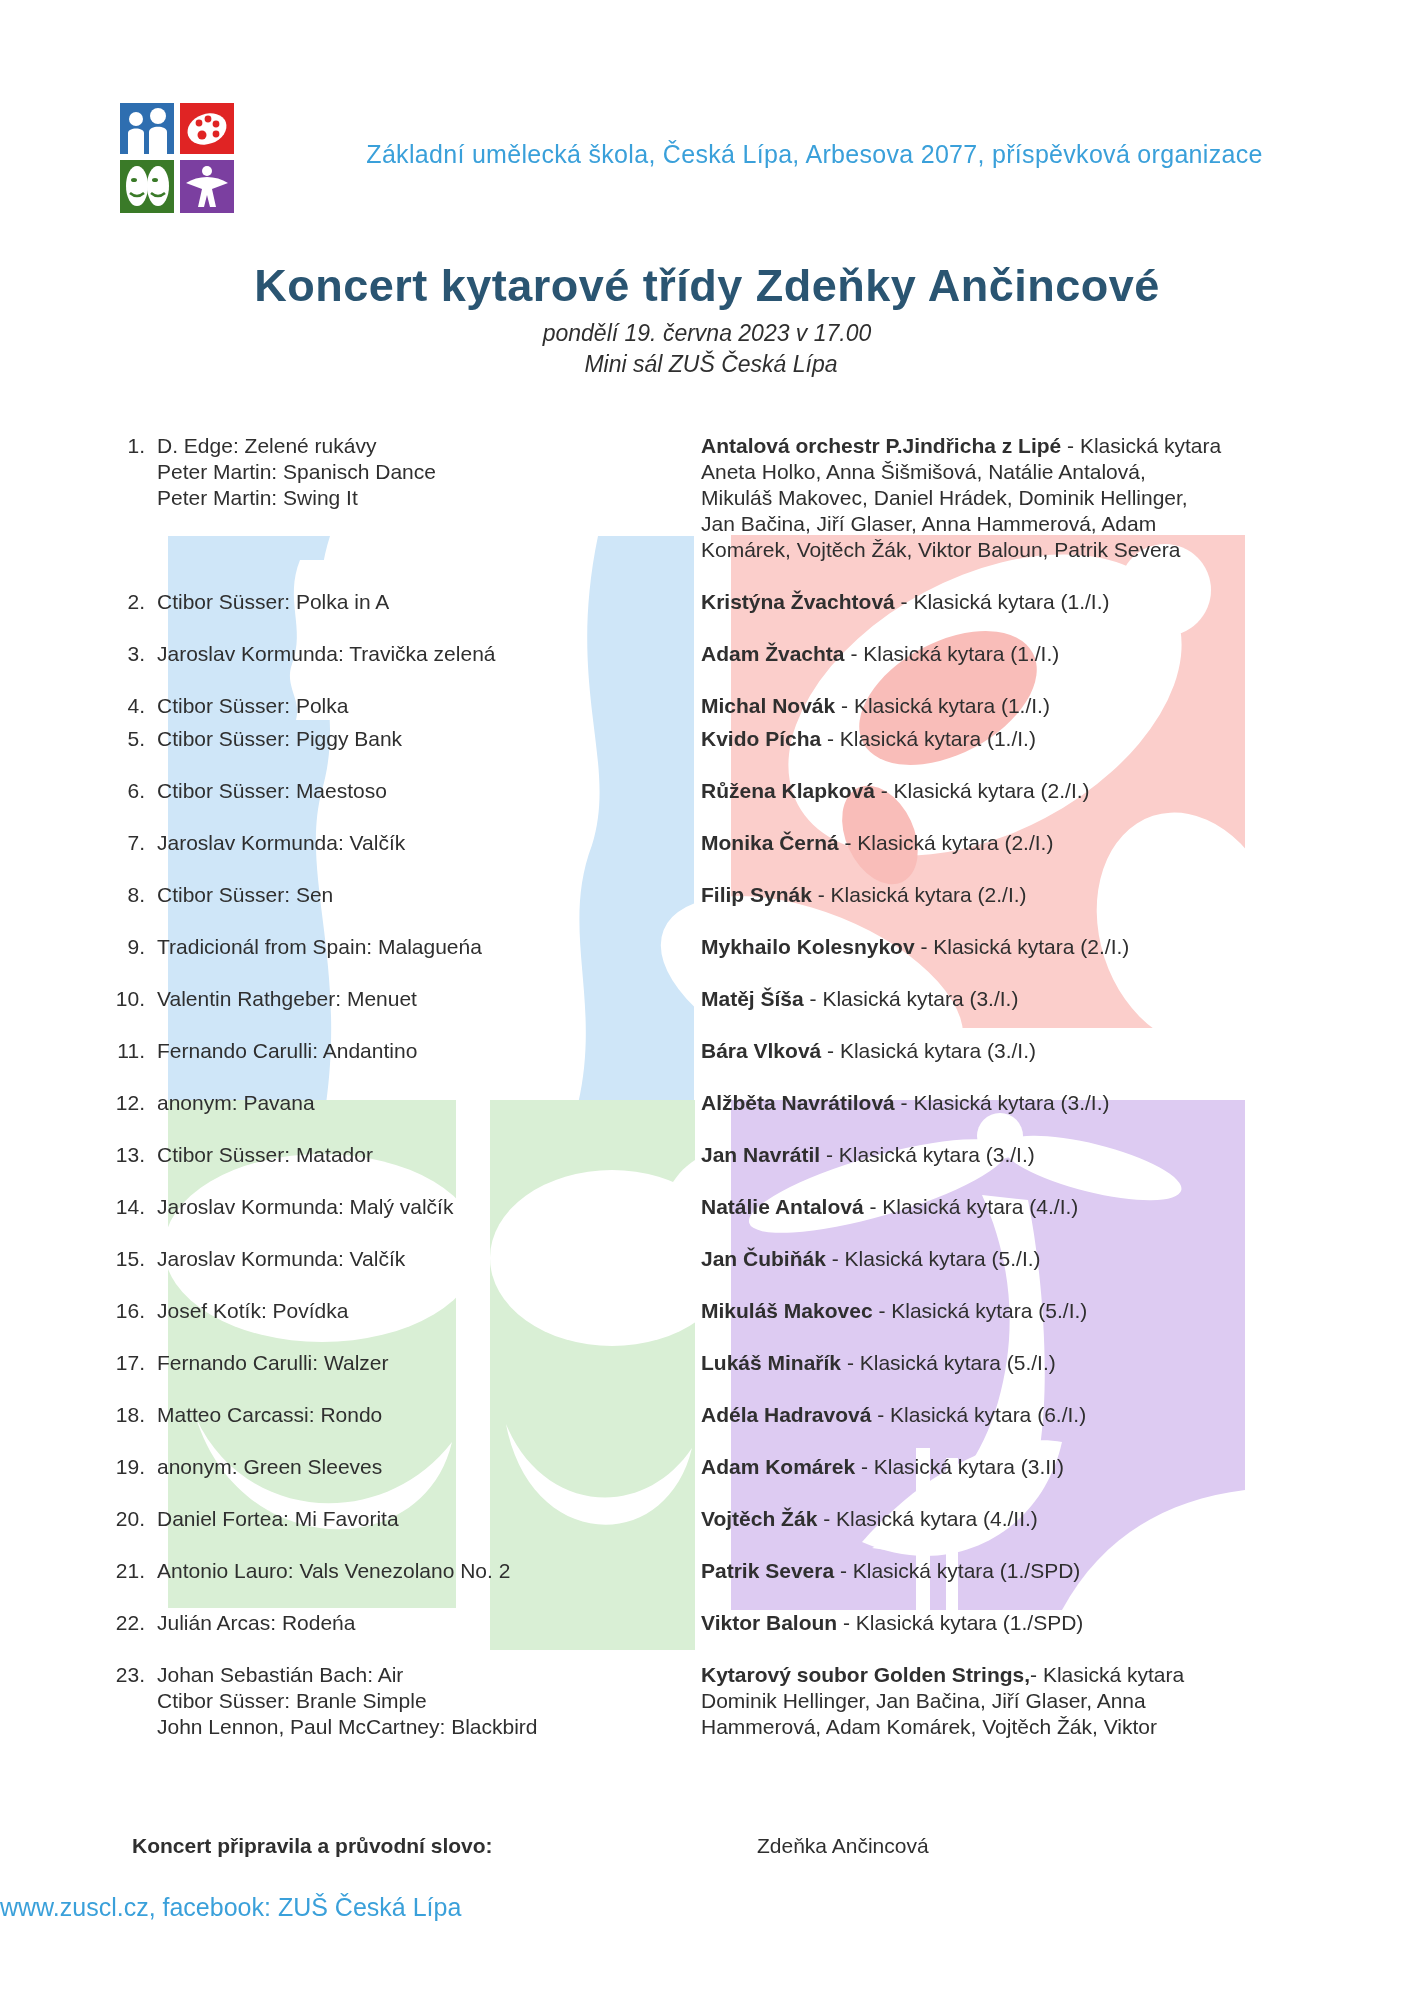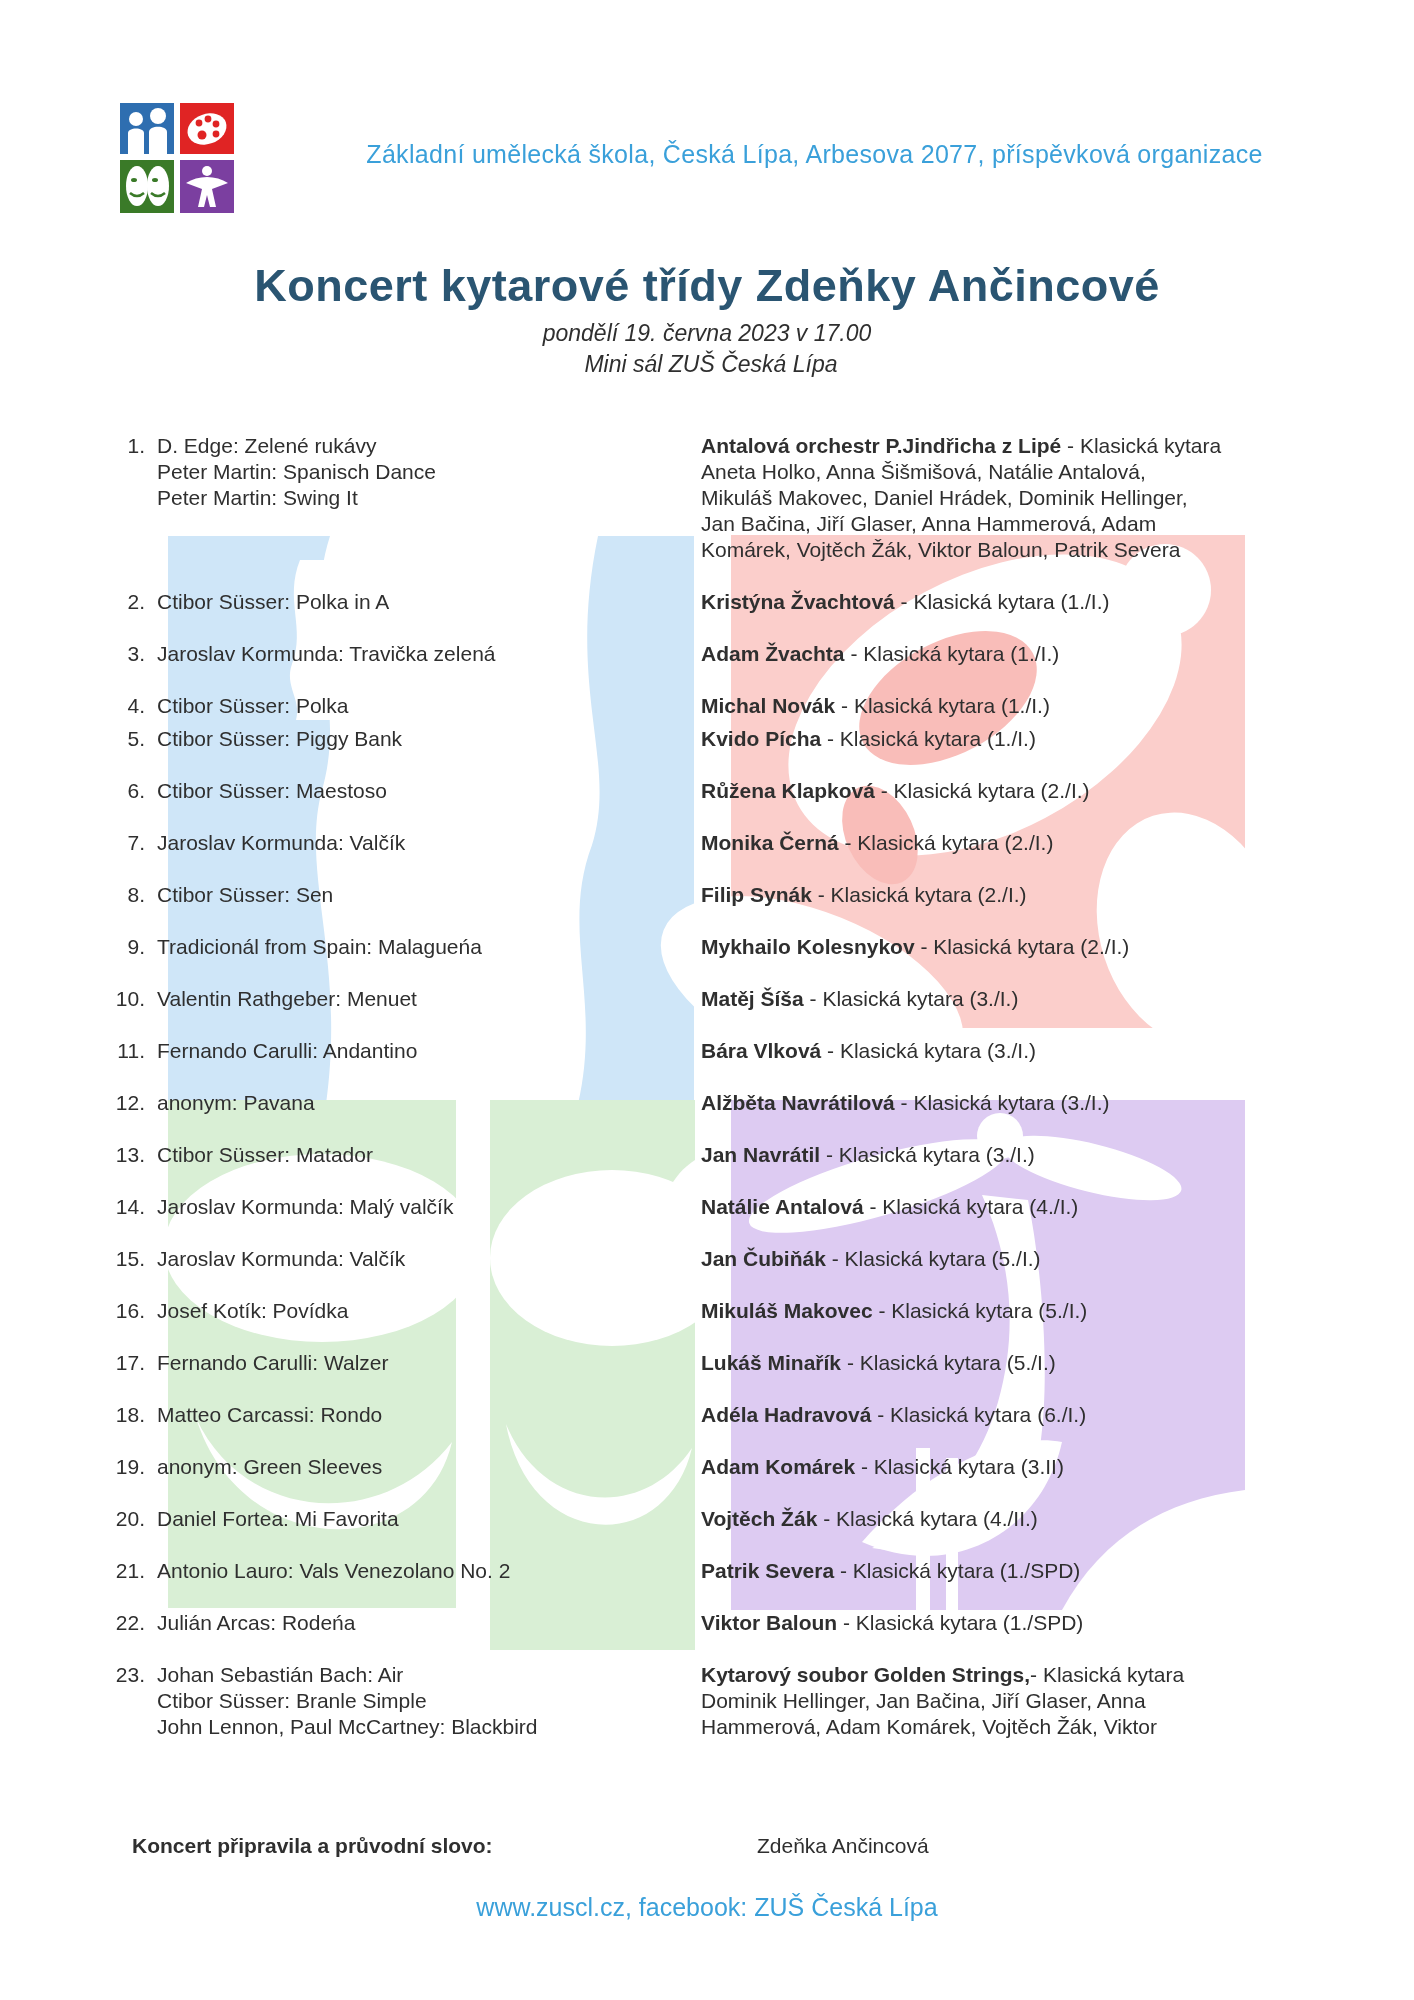--- a/index.html
+++ b/index.html
@@ -29,21 +29,21 @@
   .row.compact{margin-bottom:7px;}
   .left{flex:0 0 586px;display:flex;align-items:flex-start;}
   .num{flex:0 0 30px;text-align:right;margin-right:12px;}
   .right{flex:0 0 540px;}
   .performer-bold{font-weight:bold;}
 
   .footer-row{position:absolute;top:1833px;left:132px;font-size:21px;line-height:26px;}
   .footer-label{font-weight:bold;}
   .footer-name{position:absolute;left:625px;top:0;white-space:nowrap;}
   .footer-link{
-    position:absolute;top:1893px;left:0;right:0;text-align:center;
+    position:absolute;top:1893px;left:0;right:0;text-align:left;
     font-size:25px;color:var(--accent,#3aa0da);
   }
 </style>
 </head>
 <body>
 
 <div class="page" style="--accent: #3aa0da; --title: #2a5572; --text: #2f2f2f;">
 
   <svg class="bg-svg" width="1414" height="2000" viewBox="0 0 1414 2000" aria-hidden="true">
 

